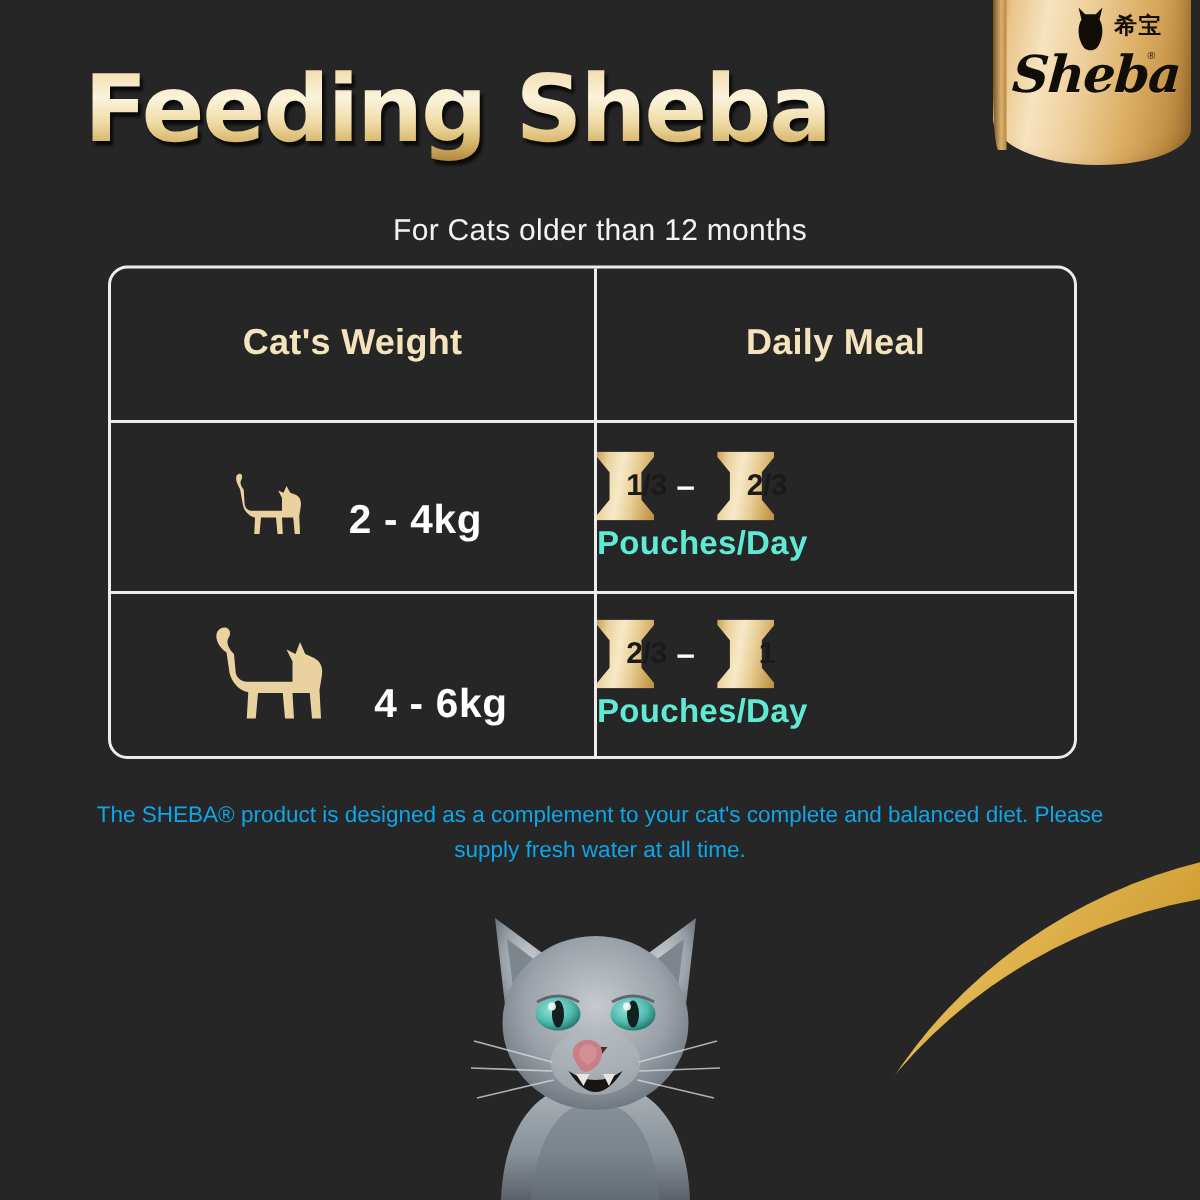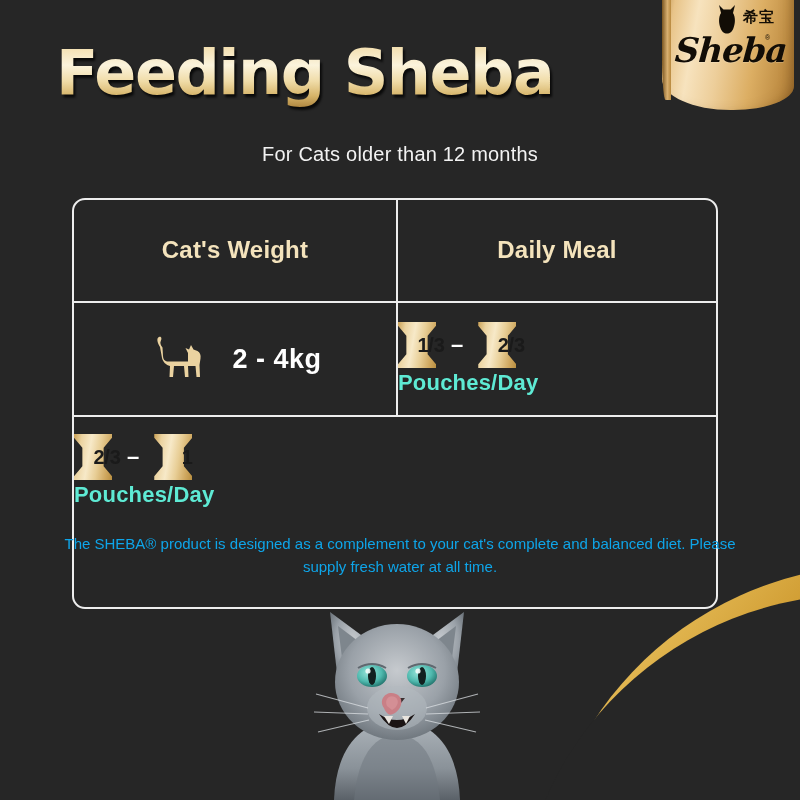--- a/index.html
+++ b/index.html
@@ -79,42 +79,42 @@
   }
 
   .subtitle {
     position:absolute; left:0; right:0; top:143px;
     text-align:center; color:#F2F2F2;
     font-size:20px; letter-spacing:.2px;
   }
 
   
   .table {
-    position:absolute; left:72px; top:198px;
-    width:646px; height:411px;
+    position:absolute; left:72px; top:177px;
+    width:646px; height:329px;
     border:2px solid #EDEDED;
     border-radius:13px;
     display:flex; flex-direction:column;
   }
   .trow { display:flex; width:100%; }
   .trow.head { height:103px; border-bottom:2px solid #EDEDED; }
   .trow.r1   { height:114px; border-bottom:2px solid #EDEDED; }
   .trow.r2   { height:108px; }
 
   .cell-left  { width:324px; border-right:2px solid #EDEDED;
                 display:flex; align-items:center; justify-content:center; }
   .cell-right { flex:1; display:flex; flex-direction:column;
                 justify-content:center; }
 
   .th {
     color:#F4E3BC; font-size:24px; font-weight:700;
     text-align:center; line-height:1.18; letter-spacing:.2px;
   }
 
-  .weight-wrap { display:flex; align-items:center; gap:22px; }
+  .weight-wrap { display:flex; align-items:flex-end; gap:22px; }
   .weight-txt { color:#FFFFFF; font-size:27px; font-weight:700; letter-spacing:.5px; }
 
   .cat-icon { display:block; }
   .cat-icon.small { width:62px; height:48px; }
   .cat-icon.large { width:96px; height:70px; }
 
   
   .pouch-row { display:flex; align-items:center; gap:15px; margin-bottom:2px; }
   .pouch {
     position:relative; width:38px; height:46px;
@@ -200,20 +200,28 @@
           <div class="pouch">
             <div class="shape"></div>
             <span class="frac">2/3</span>
           </div>
         </div>
         <div class="pouches-label">Pouches/Day</div>
       </div>
     </div>
 
     <div class="trow r2">
+      <div class="cell-left">
+        <div class="weight-wrap">
+          <svg class="cat-icon large" viewBox="0 0 96 70">
+            <path fill="#EAD2A0" d="M20 20 C13 15 11 7 16 4 C21 1.5 24 6 21.5 10 C19.5 13 21 17 25 21 L26 32 C26 36 29 39 33 39.5 L64 39.5 L64 26 L60 18 L66 21 L69 13 L72.5 21 L78 23.5 C83 26 84.5 30 83.5 36 L82 45 L83 64 L77 64 L75.5 47 L64 47 L65 64 L59 64 L57.5 47 L41 47 L39.5 64 L33.5 64 L34.5 46.5 C28 45 23.5 40 22 33.5 L20 20 Z"></path>
+          </svg>
+          <div class="weight-txt">4 - 6kg</div>
+        </div>
+      </div>
       <div class="cell-right">
         <div class="pouch-row">
           <div class="pouch">
             <div class="shape"></div>
             <span class="frac">2/3</span>
           </div>
           <span class="dash">–</span>
           <div class="pouch">
             <div class="shape"></div>
             <span class="frac">1</span>

